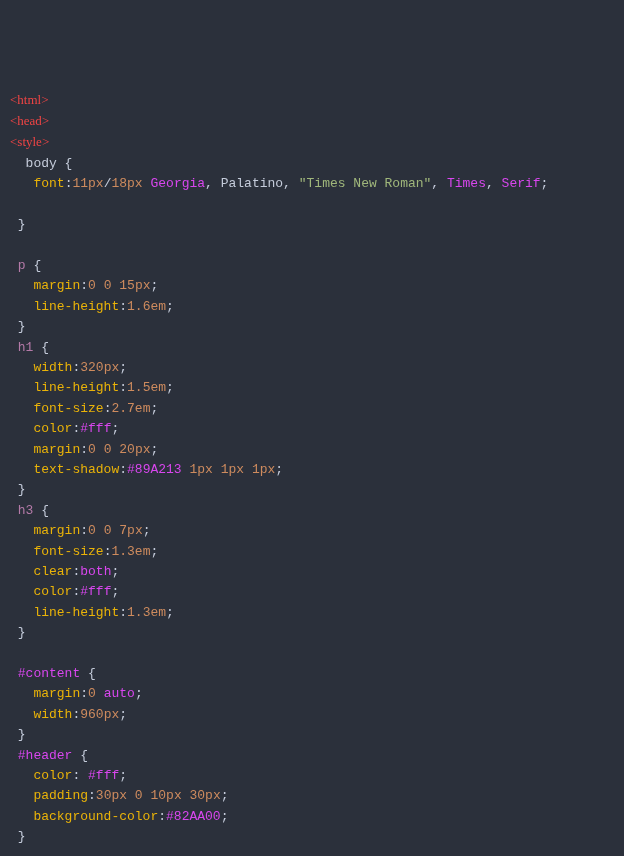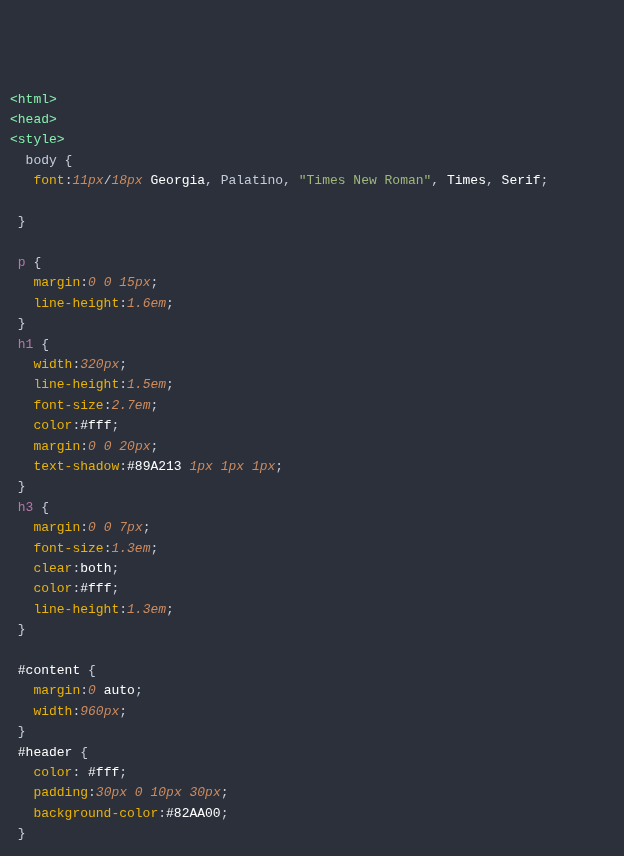--- a/index.html
+++ b/index.html
@@ -5,24 +5,24 @@
   body {
     margin: 0;
     padding: 8px 10px;
     background-color: #2b303b;
     font-family: "Consolas", "Monaco", "Courier New", monospace;
     font-size: 13px;
     line-height: 20.4px;
     color: #c5ccdb;
     white-space: pre;
   }
-  .tag { color: #86efac; }
+  .tag { color: #ef4444; font-family: Liberation Serif, serif; }
   .prop { color: #eab308; }
-  .num { color: #ce8b5e; font-style: italic; }
-  .id { color: #ffffff; }
+  .num { color: #ce8b5e; }
+  .id { color: #d946ef; }
   .sel { color: #b47aa8; }
   .str { color: #a0b77b; }
   .brace { color: #c5ccdb; }
 </style>
 </head>
 <body>
 
 
 
 <div id="code-container"><div><span class="tag">&lt;html&gt;</span></div><div><span class="tag">&lt;head&gt;</span></div><div><span class="tag">&lt;style&gt;</span></div><div><span>  body </span><span class="brace">{</span></div><div><span>   </span><span class="prop">font</span><span>:</span><span class="num">11px</span><span>/</span><span class="num">18px</span><span> </span><span class="id">Georgia</span><span>, Palatino, </span><span class="str">"Times New Roman"</span><span>, </span><span class="id">Times</span><span>, </span><span class="id">Serif</span><span>;</span></div><div>&nbsp;</div><div><span> </span><span class="brace">}</span></div><div>&nbsp;</div><div><span> </span><span class="sel">p</span><span> </span><span class="brace">{</span></div><div><span>   </span><span class="prop">margin</span><span>:</span><span class="num">0</span><span> </span><span class="num">0</span><span> </span><span class="num">15px</span><span>;</span></div><div><span>   </span><span class="prop">line-height</span><span>:</span><span class="num">1.6em</span><span>;</span></div><div><span> </span><span class="brace">}</span></div><div><span> </span><span class="sel">h1</span><span> </span><span class="brace">{</span></div><div><span>   </span><span class="prop">width</span><span>:</span><span class="num">320px</span><span>;</span></div><div><span>   </span><span class="prop">line-height</span><span>:</span><span class="num">1.5em</span><span>;</span></div><div><span>   </span><span class="prop">font-size</span><span>:</span><span class="num">2.7em</span><span>;</span></div><div><span>   </span><span class="prop">color</span><span>:</span><span class="id">#fff</span><span>;</span></div><div><span>   </span><span class="prop">margin</span><span>:</span><span class="num">0</span><span> </span><span class="num">0</span><span> </span><span class="num">20px</span><span>;</span></div><div><span>   </span><span class="prop">text-shadow</span><span>:</span><span class="id">#89A213</span><span> </span><span class="num">1px</span><span> </span><span class="num">1px</span><span> </span><span class="num">1px</span><span>;</span></div><div><span> </span><span class="brace">}</span></div><div><span> </span><span class="sel">h3</span><span> </span><span class="brace">{</span></div><div><span>   </span><span class="prop">margin</span><span>:</span><span class="num">0</span><span> </span><span class="num">0</span><span> </span><span class="num">7px</span><span>;</span></div><div><span>   </span><span class="prop">font-size</span><span>:</span><span class="num">1.3em</span><span>;</span></div><div><span>   </span><span class="prop">clear</span><span>:</span><span class="id">both</span><span>;</span></div><div><span>   </span><span class="prop">color</span><span>:</span><span class="id">#fff</span><span>;</span></div><div><span>   </span><span class="prop">line-height</span><span>:</span><span class="num">1.3em</span><span>;</span></div><div><span> </span><span class="brace">}</span></div><div>&nbsp;</div><div><span> </span><span class="id">#content</span><span> </span><span class="brace">{</span></div><div><span>   </span><span class="prop">margin</span><span>:</span><span class="num">0</span><span> </span><span class="id">auto</span><span>;</span></div><div><span>   </span><span class="prop">width</span><span>:</span><span class="num">960px</span><span>;</span></div><div><span> </span><span class="brace">}</span></div><div><span> </span><span class="id">#header</span><span> </span><span class="brace">{</span></div><div><span>   </span><span class="prop">color</span><span>: </span><span class="id">#fff</span><span>;</span></div><div><span>   </span><span class="prop">padding</span><span>:</span><span class="num">30px</span><span> </span><span class="num">0</span><span> </span><span class="num">10px</span><span> </span><span class="num">30px</span><span>;</span></div><div><span>   </span><span class="prop">background-color</span><span>:</span><span class="id">#82AA00</span><span>;</span></div><div><span> </span><span class="brace">}</span></div><div>&nbsp;</div></div>

